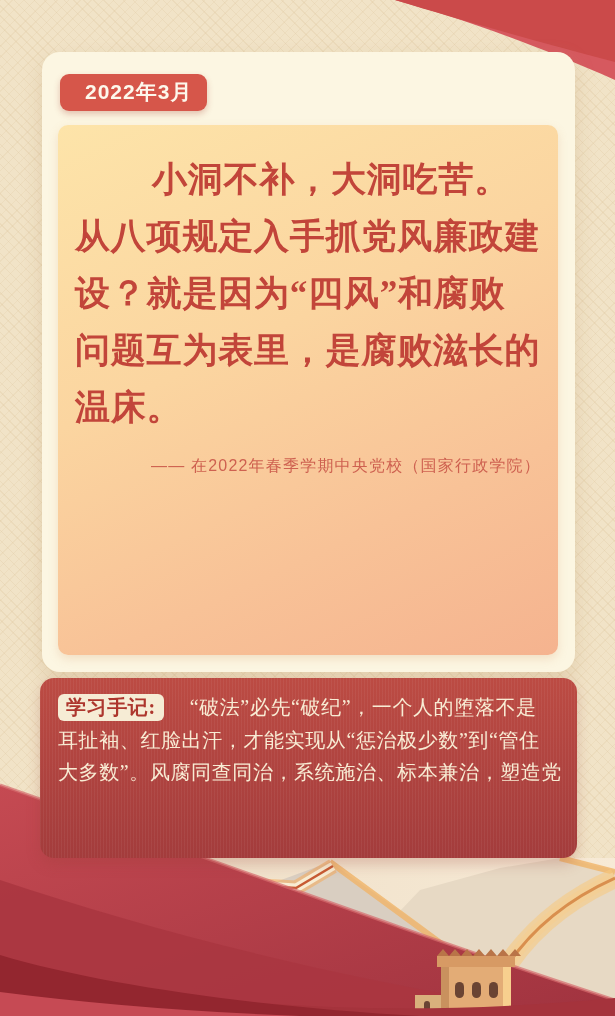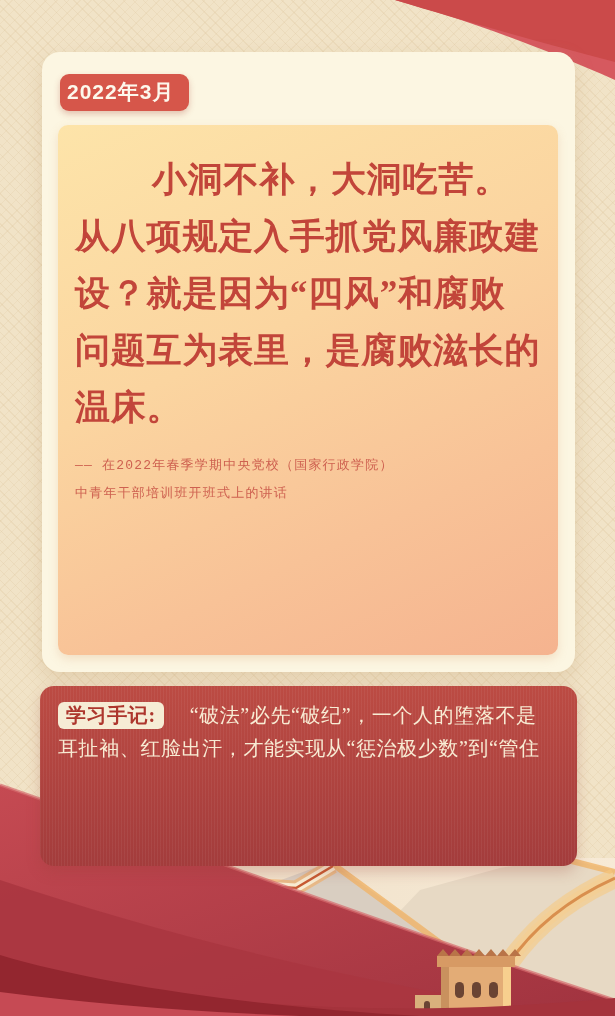--- a/index.html
+++ b/index.html
@@ -19,55 +19,56 @@
   
   .content-card{
     position:absolute;left:42px;top:52px;width:533px;height:620px;
     background:#fcf6e2;border-radius:18px;
     box-shadow:0 8px 20px rgba(186,150,105,.28);
   }
   .date-badge{
     position:absolute;left:18px;top:22px;
     background:#d6564a;color:#fdf8ec;
     font-size:21px;font-weight:bold;letter-spacing:1px;
-    padding:4px 15px 5px 7px;border-radius:9px;
+    padding:4px 15px 5px 25px;border-radius:9px;
     box-shadow:0 3px 6px rgba(170,70,55,.3);
   }
   .quote-card{
     position:absolute;left:16px;top:73px;width:500px;height:530px;
     border-radius:10px;overflow:hidden;
     background:linear-gradient(155deg,#fde4a9 0%,#fbd5a0 40%,#f8c297 72%,#f5b38f 100%);
     box-shadow:0 4px 10px rgba(214,160,110,.25);
   }
   .quote-text{
     margin:26px 17px 0 17px;
     font-family:"Liberation Serif","DejaVu Serif",serif;
     font-weight:bold;color:#c2453a;
     font-size:35px;line-height:57px;letter-spacing:0.8px;
     white-space:nowrap;
   }
   .quote-line{height:57px;}
   .quote-line.indent{text-indent:2.2em;}
   .quote-attribution{
     margin:16px 17px 0 17px;
-    font-family:Liberation Mono, monospace;
-    color:#ce6150;font-size:13px;line-height:28px;letter-spacing:1.2px;
+    font-family:Liberation Sans, sans-serif;
+    color:#ce6150;font-size:16px;line-height:28px;letter-spacing:1.2px;
     white-space:nowrap;
+    text-align:right;
   }
   
   .notes-panel{
     position:absolute;left:40px;top:678px;width:537px;height:180px;
     border-radius:14px;overflow:hidden;
     background:
       repeating-linear-gradient(90deg, rgba(255,255,255,.05) 0 1px, transparent 1px 3px),
       linear-gradient(#bc4b43,#a33c3c);
     box-shadow:0 6px 14px rgba(150,60,50,.25);
     padding:13px 6px 0 18px;box-sizing:border-box;
     font-family:"Liberation Serif","DejaVu Serif",serif;
-    color:#f8ecd4;font-size:20px;line-height:32.5px;letter-spacing:0.6px;margin-top:8px;
+    color:#f8ecd4;font-size:20px;line-height:32.5px;letter-spacing:0.6px;
   }
   .note-line{height:32.5px;white-space:nowrap;}
   .note-badge{
     display:inline-block;background:#f6ecd5;color:#ad362d;
     font-weight:bold;font-size:20px;line-height:26px;
     padding:0 8px 1px 8px;border-radius:6px;margin-right:26px;
     vertical-align:baseline;
   }
   
   .bottom-art{position:absolute;left:0;top:760px;width:615px;height:256px;}
@@ -88,21 +89,20 @@
     <div class="quote-card">
       <div class="quote-text">
         <div class="quote-line indent">小洞不补，大洞吃苦。</div>
         <div class="quote-line">从八项规定入手抓党风廉政建</div>
         <div class="quote-line">设？就是因为“四风”和腐败</div>
         <div class="quote-line">问题互为表里，是腐败滋长的</div>
         <div class="quote-line">温床。</div>
       </div>
       <div class="quote-attribution">
         <div>—— 在2022年春季学期中央党校（国家行政学院）</div>
-        <div>中青年干部培训班开班式上的讲话</div>
       </div>
     </div>
   </div>
 
   <svg class="bottom-art" viewBox="0 0 615 256">
     <defs>
       <linearGradient id="skyGrad" x1="0" y1="0" x2="1" y2="0">
         <stop offset="0" stop-color="#ecdcc3"></stop>
         <stop offset="1" stop-color="#f7ead6"></stop>
       </linearGradient>
@@ -143,15 +143,16 @@
     <rect x="489" y="222" width="9" height="16" rx="4.5" fill="#6a4433"></rect>
 
     <path d="M260,243 C380,252 500,249 615,238 L615,256 H260 Z" fill="#a5333c"></path>
     <path d="M0,195 C100,225 260,247 420,256 L0,256 Z" fill="#93262f"></path>
     <path d="M0,232 Q140,250 300,256 L0,256 Z" fill="#c64a54"></path>
   </svg>
 
   <div class="notes-panel">
     <div class="note-line"><span class="note-badge">学习手记:</span><span>“破法”必先“破纪”，一个人的堕落不是</span></div>
     <div class="note-line">耳扯袖、红脸出汗，才能实现从“惩治极少数”到“管住</div>
+    <div class="note-line">大多数”。风腐同查同治，系统施治、标本兼治，塑造党</div>
   </div>
 
 </div>
 
 </body></html>

